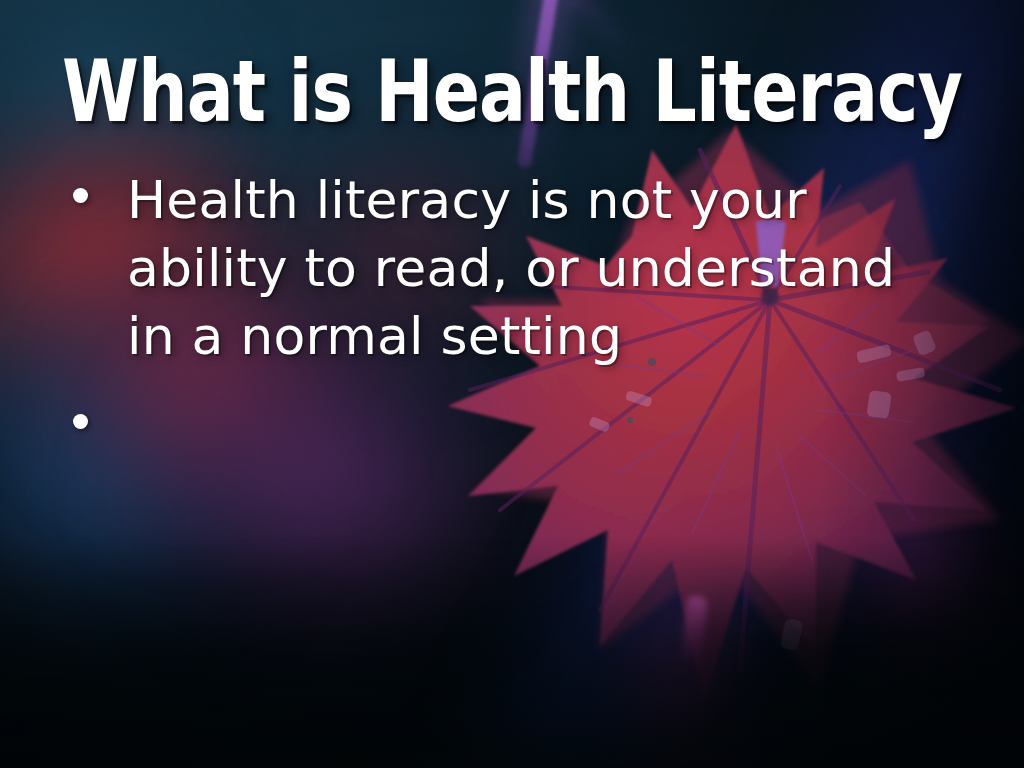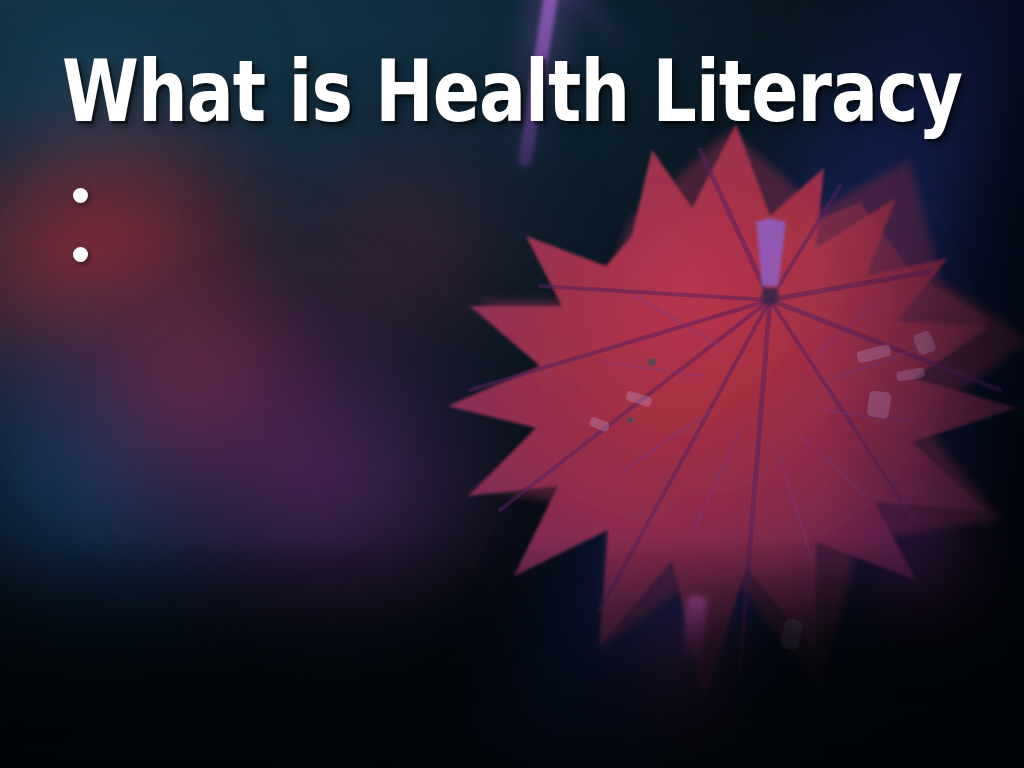--- a/index.html
+++ b/index.html
@@ -382,20 +382,21 @@
   <div class="content">
 
     <div class="slide-title">What is Health Literacy</div>
 
     <div class="bullets">
 
       <div class="bullet-row">
         <div class="bullet-marker">
           <span class="bullet-dot"></span>
         </div>
+        <div class="bullet-text">Health literacy is not your ability to read, or understand in a normal setting</div>
       </div>
 
       <div class="bullet-row">
         <div class="bullet-marker">
           <span class="bullet-dot"></span>
         </div>
       </div>
 
     </div>
   </div>

